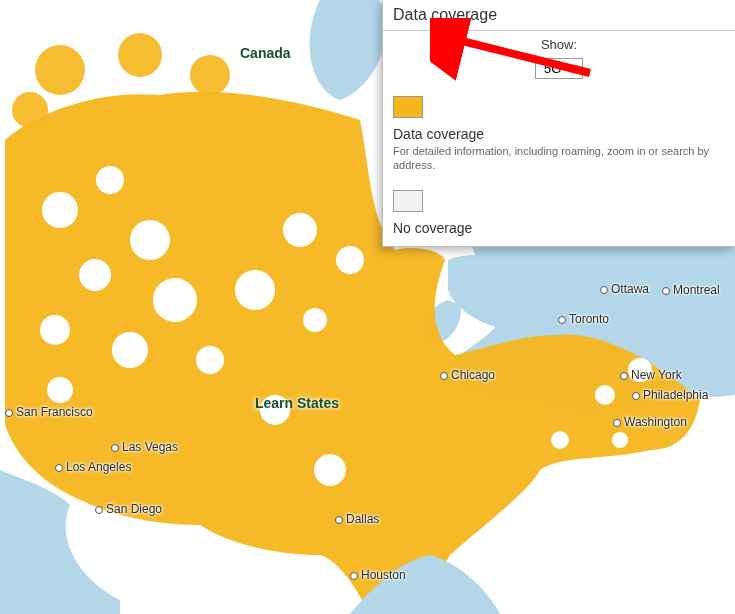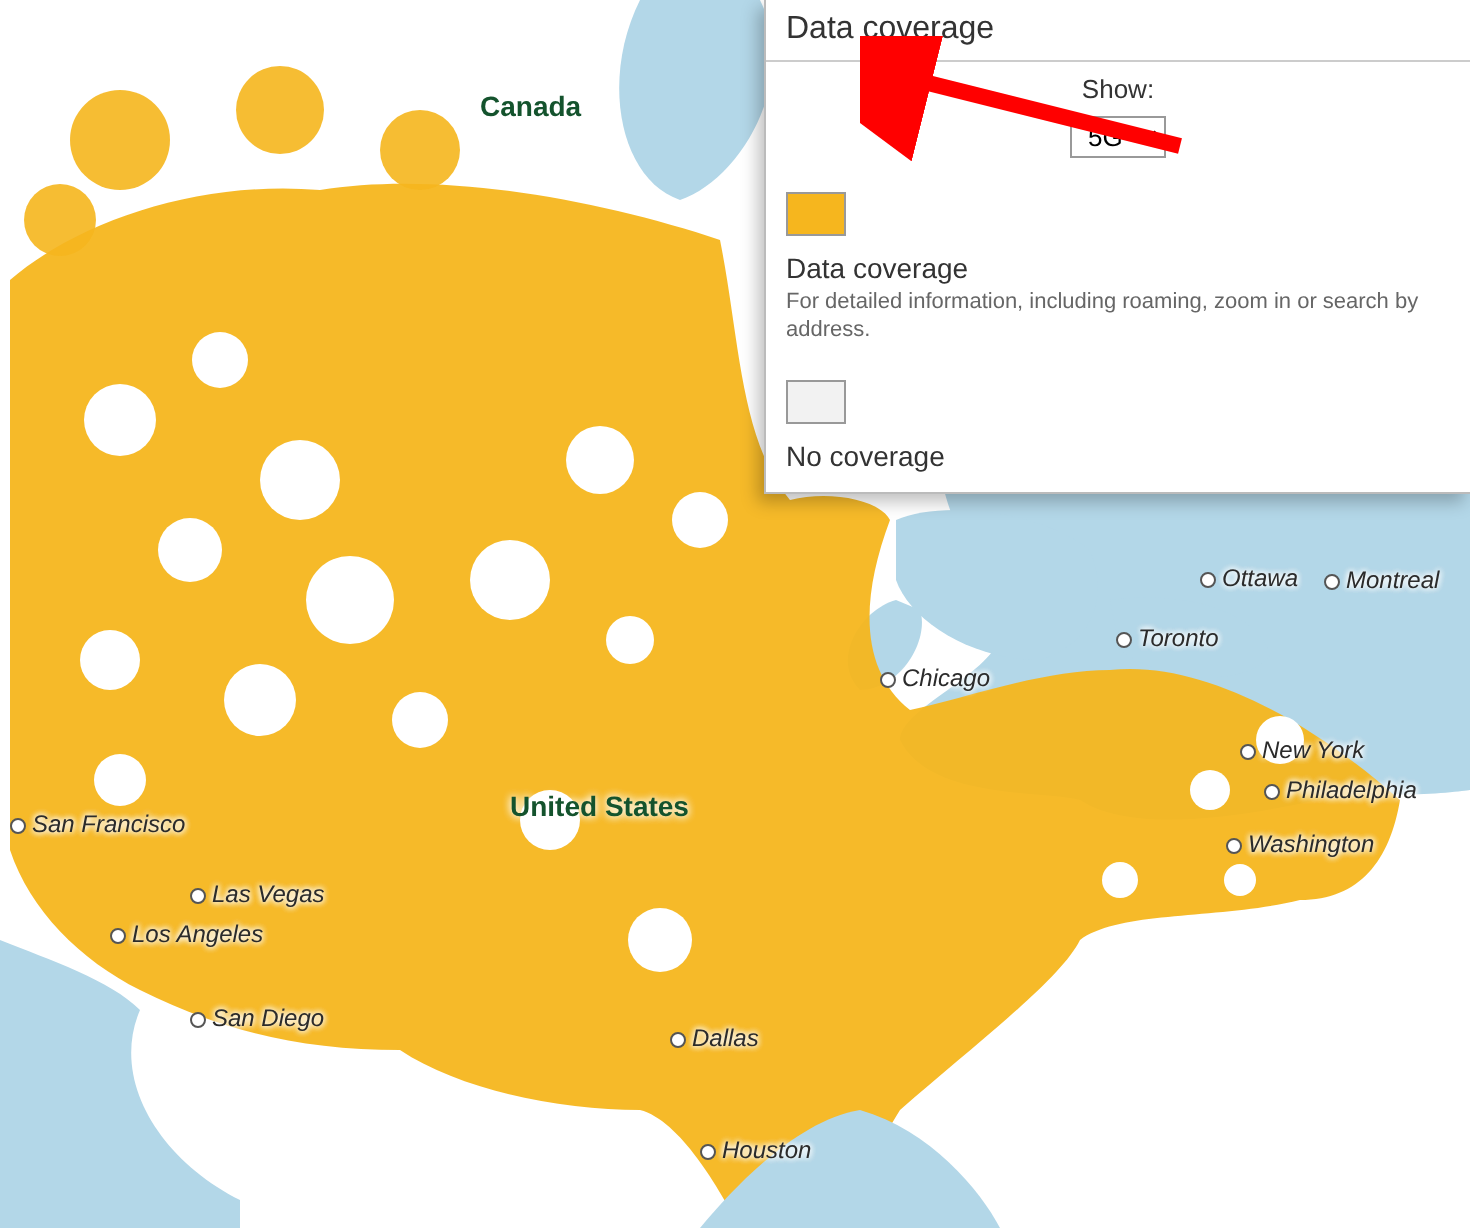--- a/index.html
+++ b/index.html
@@ -1,17 +1,17 @@
 <!DOCTYPE html>
 <html><head>
 <meta charset="utf-8">
 <style>
   html,body{margin:0;padding:0;width:735px;height:614px;overflow:hidden;font-family:Arial,Helvetica,sans-serif;background:#b3d7e8;}
   #map{position:absolute;top:0;left:0;width:735px;height:614px;}
-  .city-label{position:absolute;font-size:12px;color:#2b2b2b;white-space:nowrap;text-shadow:0 0 3px #fff,0 0 3px #fff,0 0 3px #fff;font-style:italic;}
+  .city-label{position:absolute;font-size:12px;color:#2b2b2b;white-space:nowrap;text-shadow:0 0 3px #fff,0 0 3px #fff,0 0 3px #fff;}
   .city-dot{display:inline-block;width:6px;height:6px;border:1px solid #555;background:#fff;border-radius:50%;margin-right:3px;vertical-align:middle;}
   .country-label{position:absolute;font-size:14px;color:#14532d;font-weight:bold;text-shadow:0 0 4px #fff,0 0 4px #fff;margin-top:10px;}
   #panel{
     position:absolute;top:0;right:0;width:352px;background:#fff;
     border-left:1px solid #bbb;border-bottom:1px solid #bbb;
     box-shadow:-3px 4px 8px rgba(0,0,0,.25);
     padding:0 0 10px 0;
   }
   #panel-title{font-size:16px;color:#333;padding:6px 10px 6px 10px;border-bottom:1px solid #ccc;}
   .panel-row{padding:6px 10px 0 10px;font-size:13px;color:#333;flex-direction:column;}
@@ -87,29 +87,29 @@
       <circle cx="140" cy="55" r="22"></circle>
     <circle cx="210" cy="75" r="20"></circle>
       <circle cx="30" cy="110" r="18"></circle>
   </g>
 
   <path fill="#b3d7e8" d="M350,614 C370,590 400,560 430,555 C465,565 490,595 500,614 Z"></path>
   <path fill="#b3d7e8" d="M70,505 C55,540 80,580 120,600 L120,614 L0,614 L0,470 C25,480 55,490 70,505 Z"></path>
 </svg>
 
 <div class="country-label" style="left:240px;top:35px;">Canada</div>
-<div class="country-label" style="left:255px;top:385px;">United States</div>
+<div class="country-label" style="left:255px;top:385px;">Learn States</div>
 
 <div class="city-label" style="left:5px;top:405px;"><span class="city-dot"></span><span>San Francisco</span></div>
-<div class="city-label" style="left:95px;top:440px;"><span class="city-dot"></span><span>Las Vegas</span></div>
+<div class="city-label" style="left:111px;top:440px;"><span class="city-dot"></span><span>Las Vegas</span></div>
 <div class="city-label" style="left:55px;top:460px;"><span class="city-dot"></span><span>Los Angeles</span></div>
 <div class="city-label" style="left:95px;top:502px;"><span class="city-dot"></span><span>San Diego</span></div>
 <div class="city-label" style="left:335px;top:512px;"><span class="city-dot"></span><span>Dallas</span></div>
 <div class="city-label" style="left:350px;top:568px;"><span class="city-dot"></span><span>Houston</span></div>
-<div class="city-label" style="left:440px;top:332px;"><span class="city-dot"></span><span>Chicago</span></div>
+<div class="city-label" style="left:440px;top:368px;"><span class="city-dot"></span><span>Chicago</span></div>
 <div class="city-label" style="left:558px;top:312px;"><span class="city-dot"></span><span>Toronto</span></div>
 <div class="city-label" style="left:600px;top:282px;"><span class="city-dot"></span><span>Ottawa</span></div>
 <div class="city-label" style="left:662px;top:283px;"><span class="city-dot"></span><span>Montreal</span></div>
 <div class="city-label" style="left:620px;top:368px;"><span class="city-dot"></span><span>New York</span></div>
 <div class="city-label" style="left:632px;top:388px;"><span class="city-dot"></span><span>Philadelphia</span></div>
 <div class="city-label" style="left:613px;top:415px;"><span class="city-dot"></span><span>Washington</span></div>
 
 <div id="panel">
   <div id="panel-title">Data coverage</div>
 

